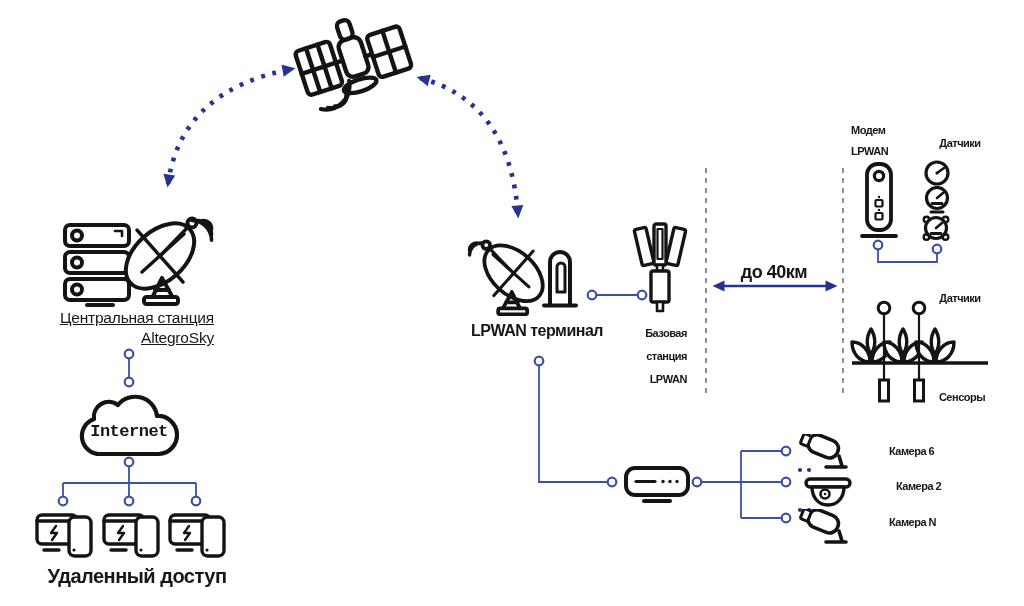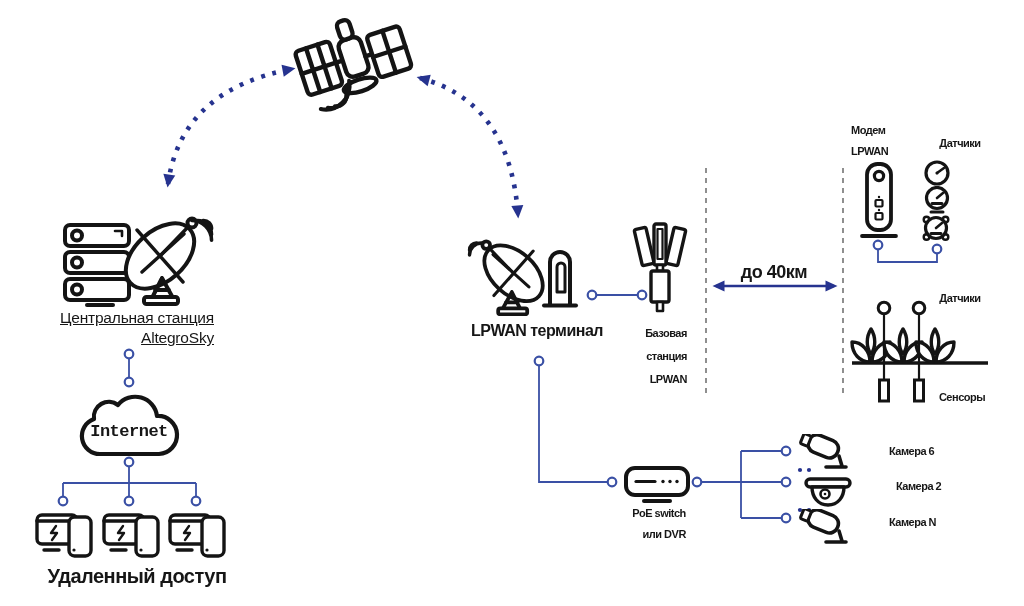--- a/index.html
+++ b/index.html
@@ -381,22 +381,18 @@
     <div>Модем</div>
     <div>LPWAN</div>
   </div>
 
   <div class="lbl ctr" style="left:960px;top:136px;">Датчики</div>
 
   <div class="lbl ctr" style="left:960px;top:291px;">Датчики</div>
 
   <div class="lbl ctr" style="left:962px;top:390px;">Сенсоры</div>
 
-  <div class="lbl ctr" style="left:659px;top:503px;line-height:21px;">
-    <div>PoE switch</div>
-    <div>или DVR</div>
-  </div>
 
   <div class="lbl" style="left:889px;top:444px;">Камера 6</div>
   <div class="lbl" style="left:889px;top:479px;margin-left:7px;">Камера 2</div>
   <div class="lbl" style="left:889px;top:515px;">Камера N</div>
 
 </div>
 
 </body></html>

